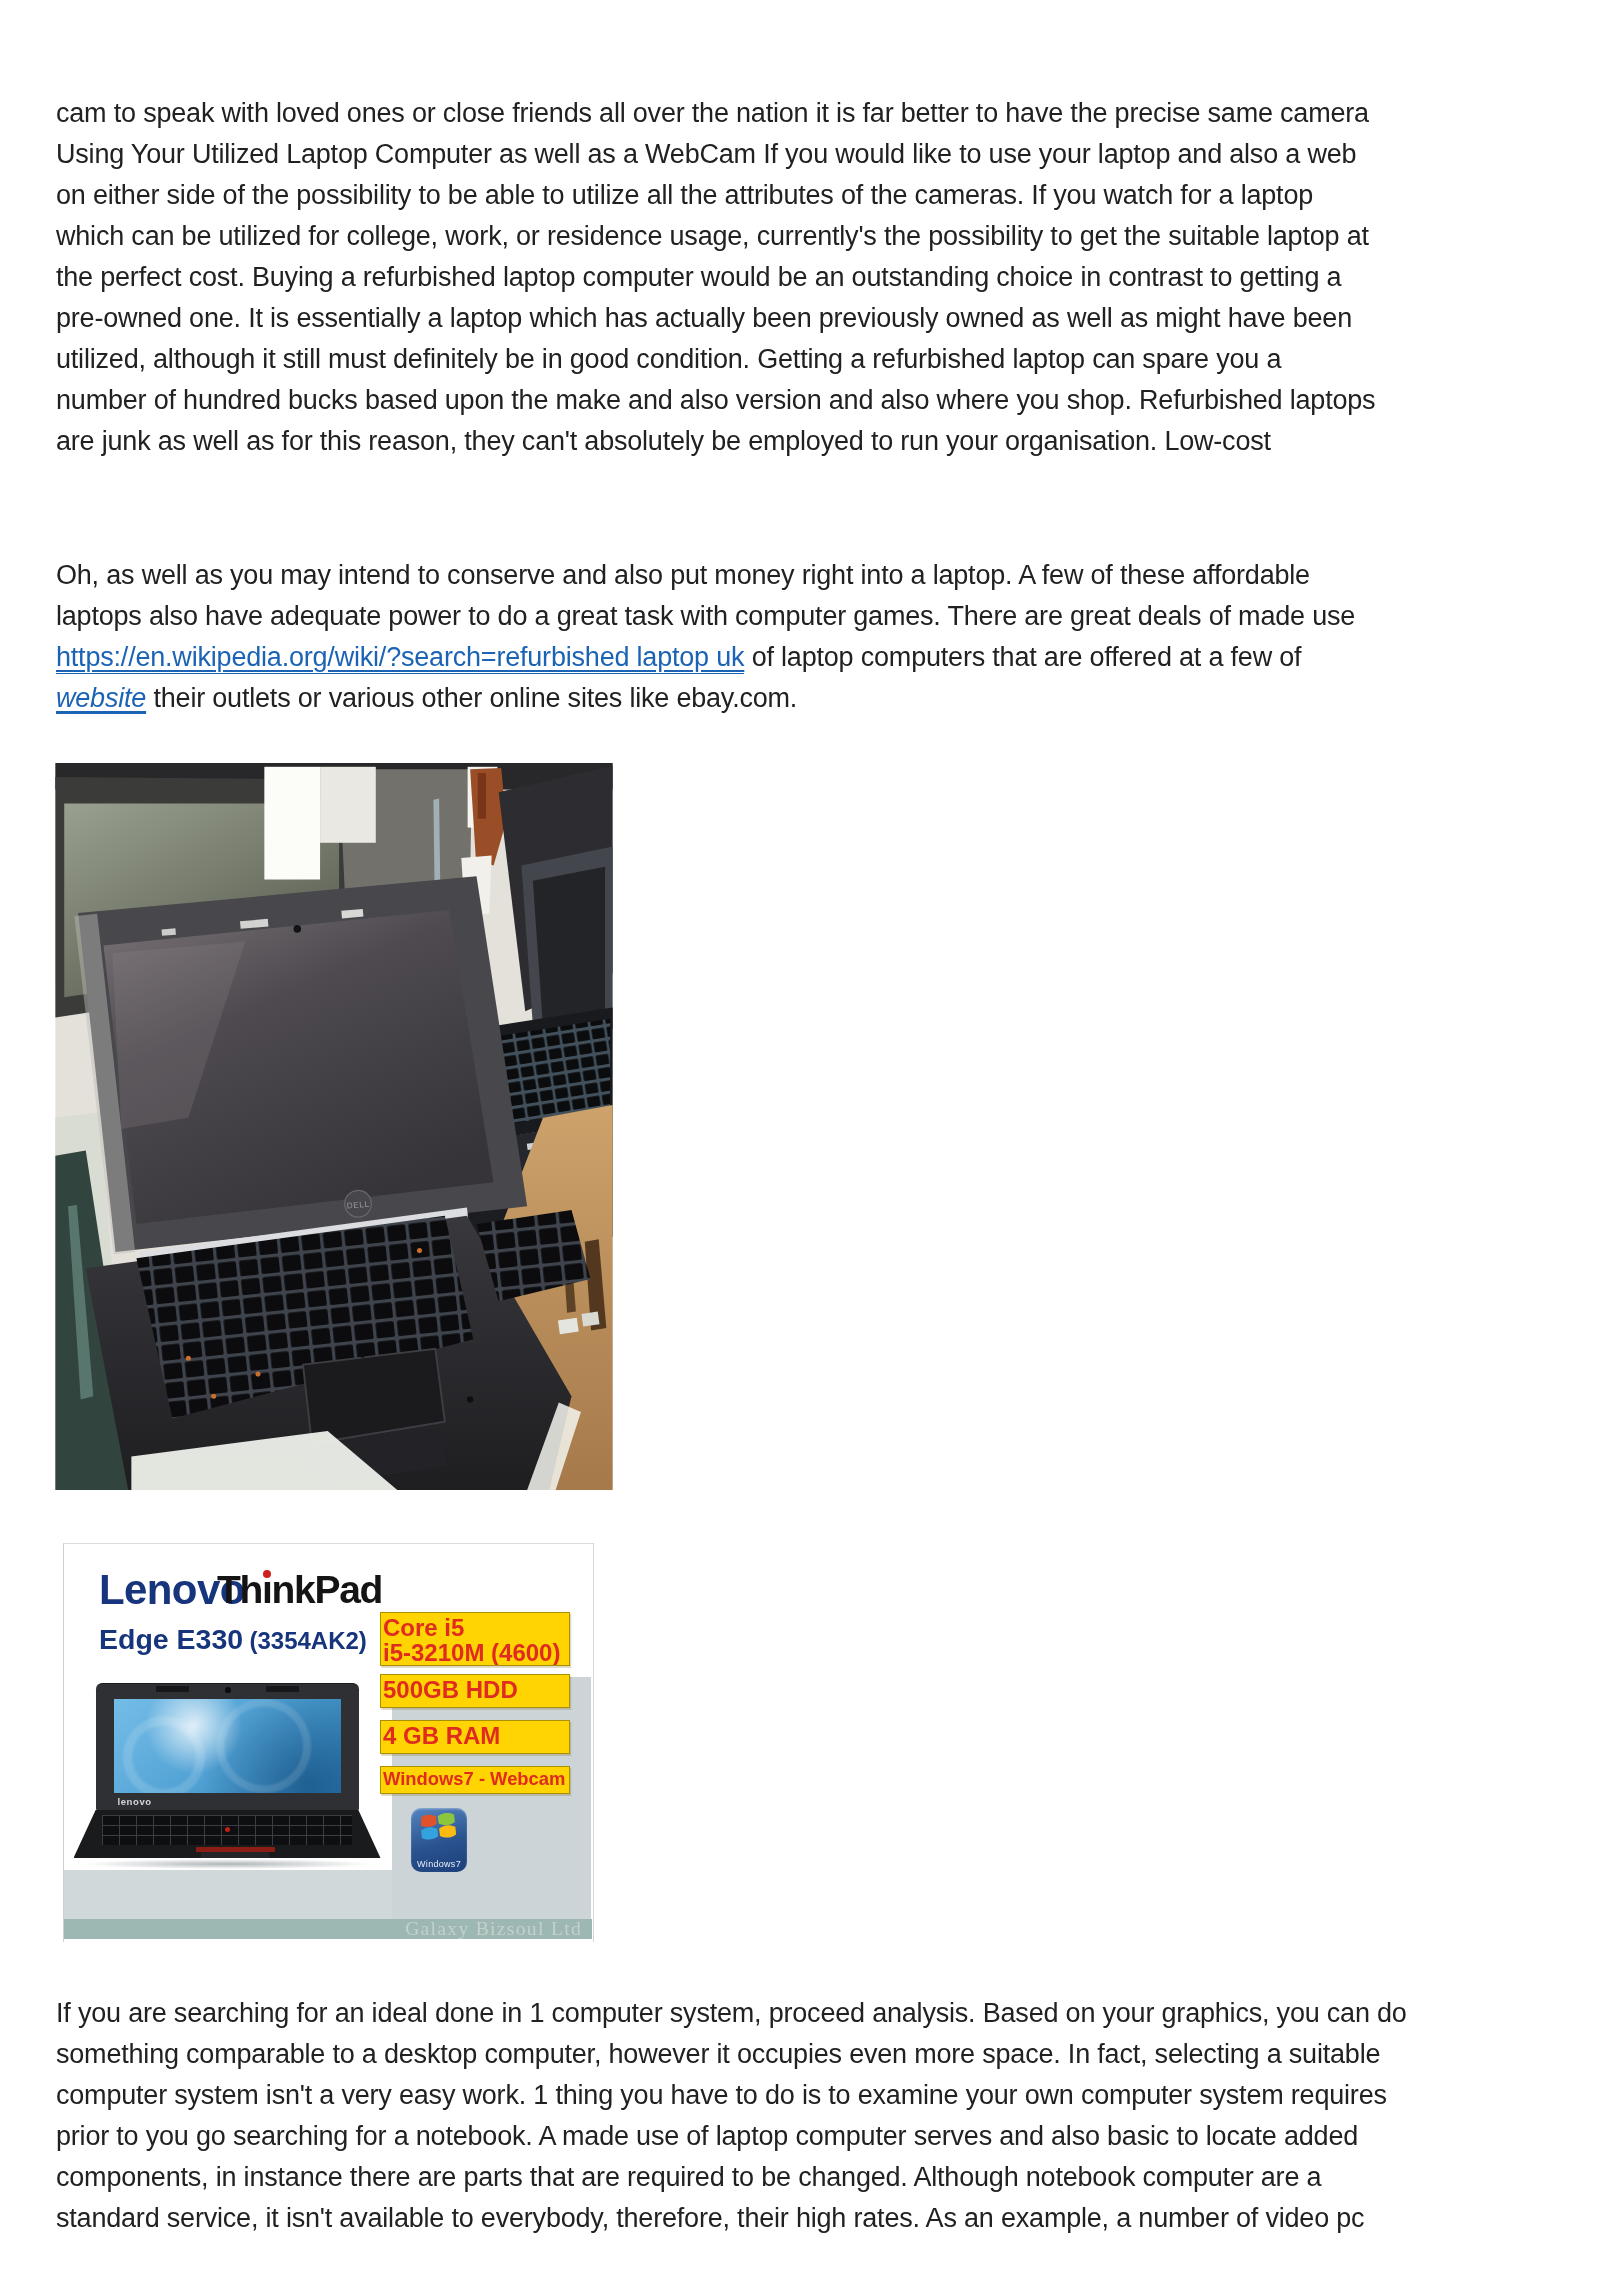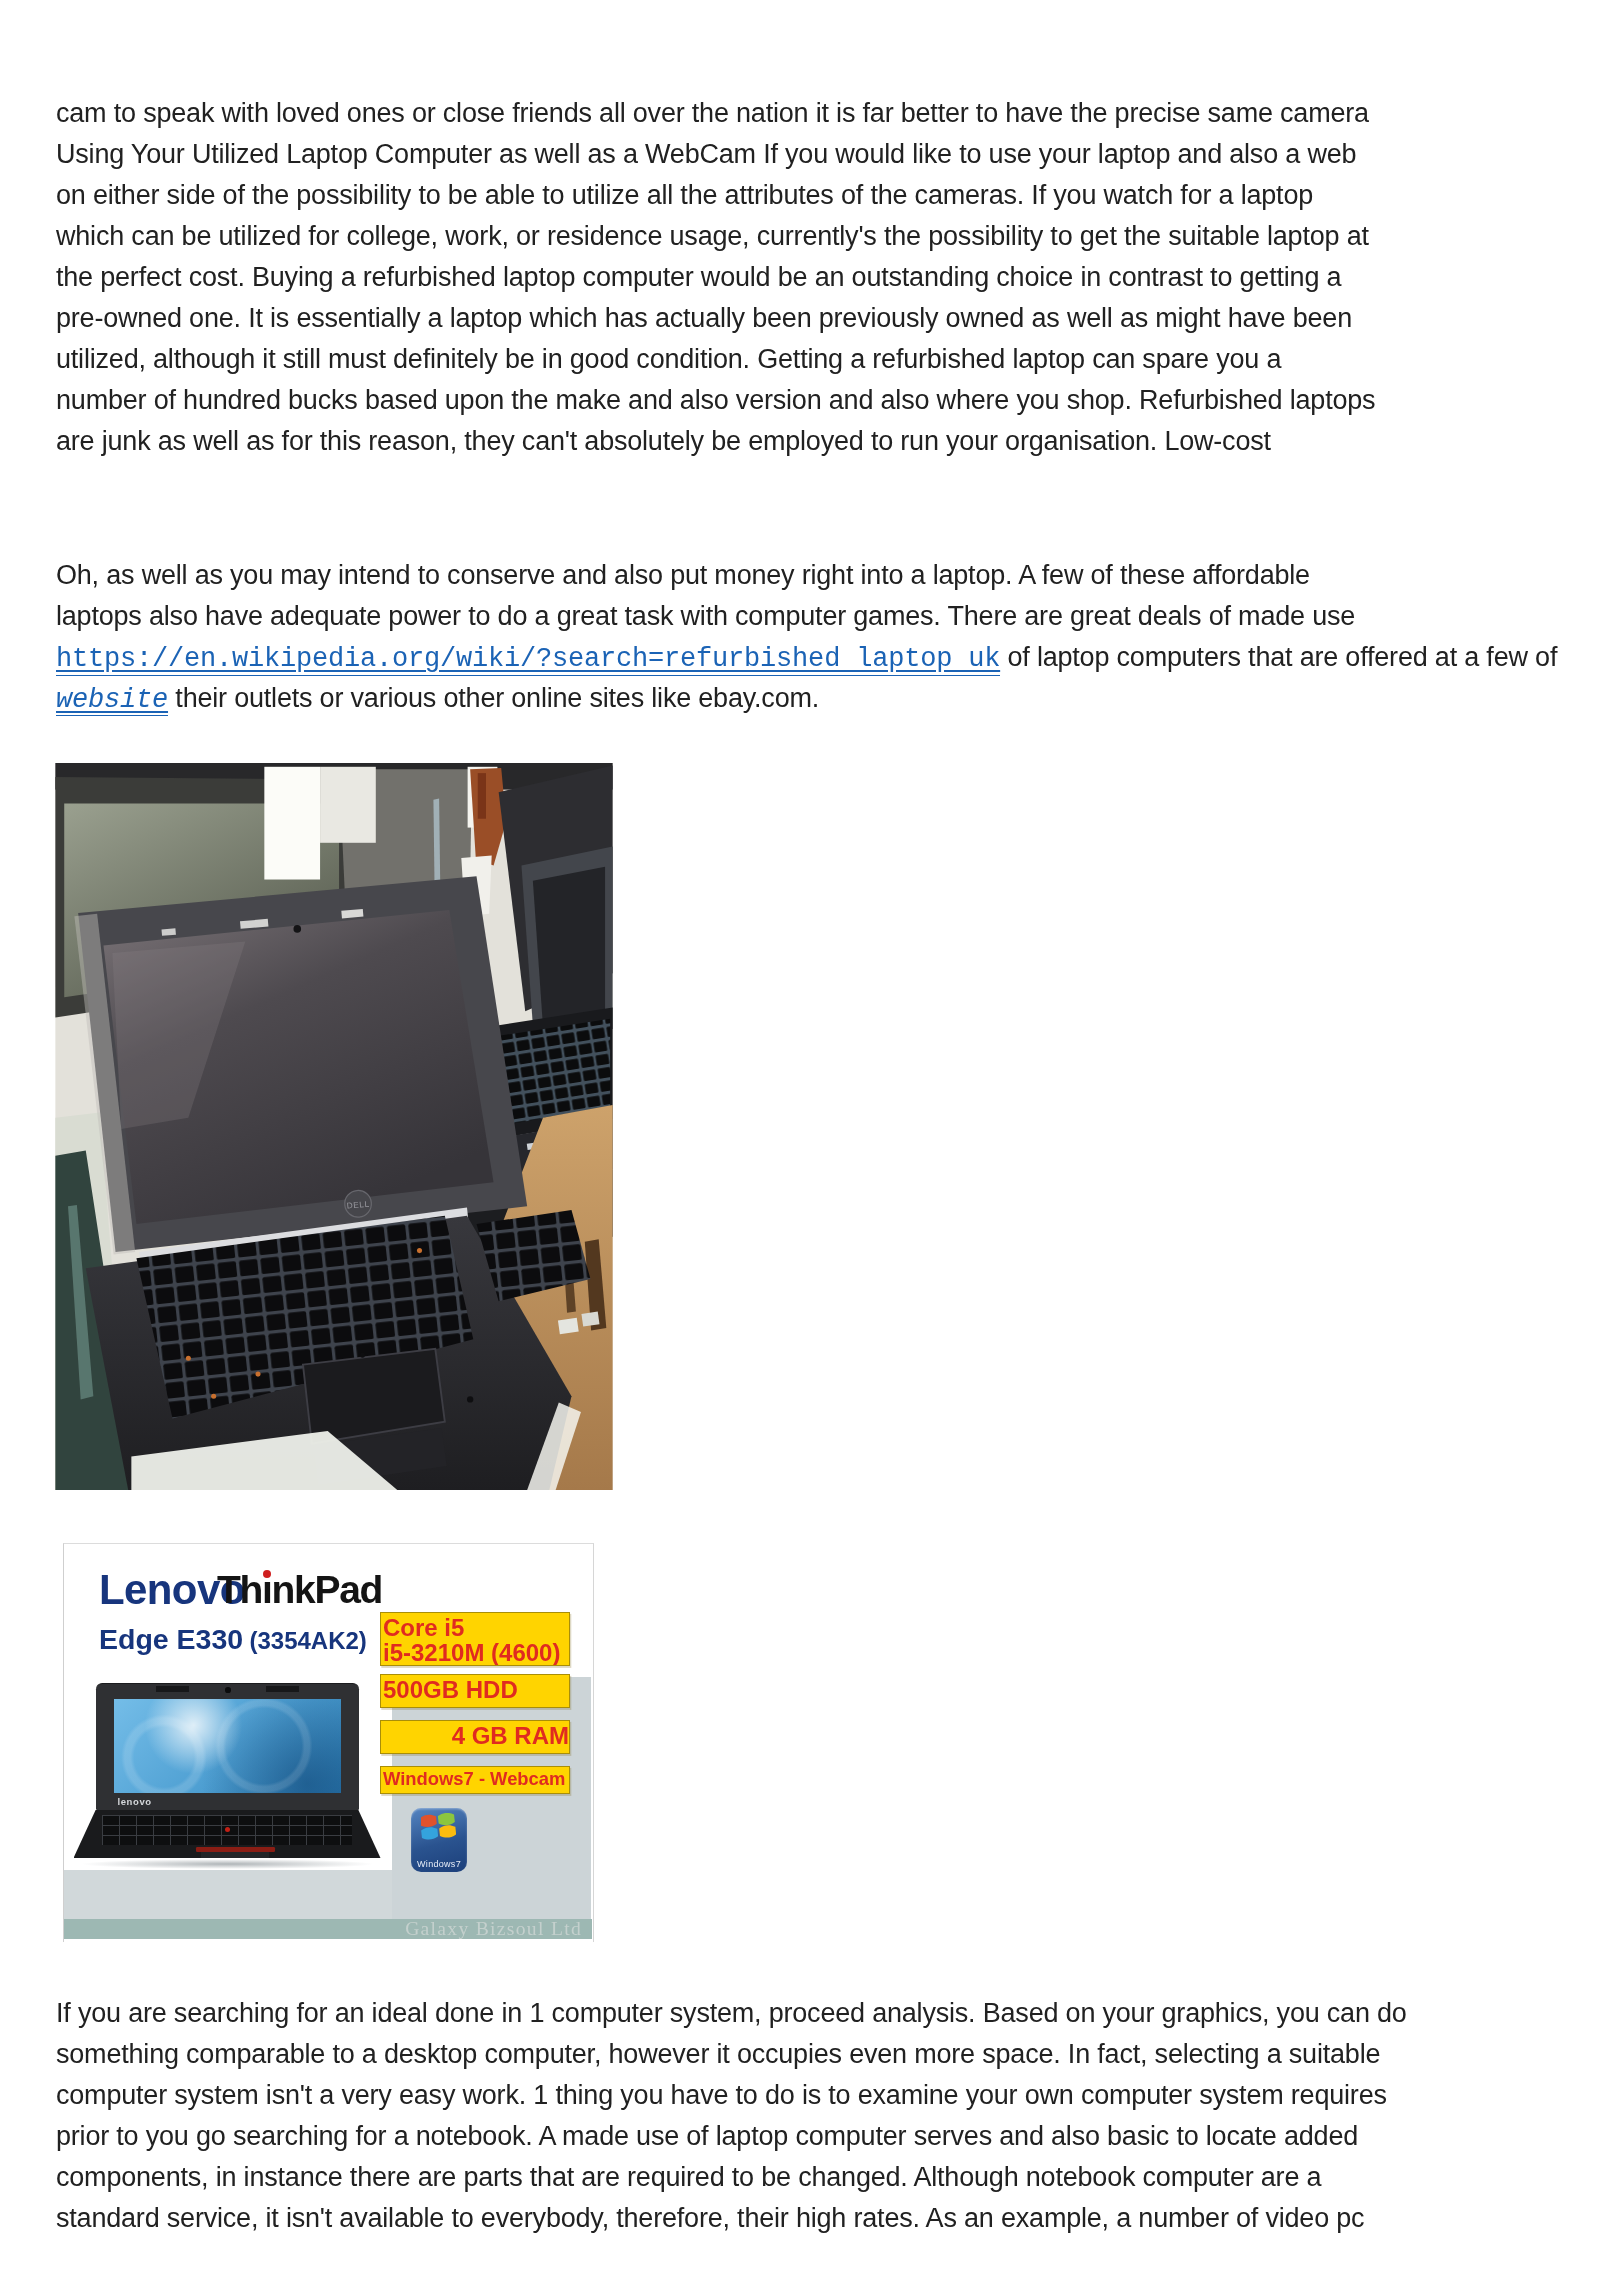--- a/index.html
+++ b/index.html
@@ -5,21 +5,21 @@
   html,body{margin:0;padding:0;background:#ffffff;}
   .page{position:relative;width:1622px;height:2295px;background:#ffffff;overflow:hidden;
         font-family:"Liberation Sans",sans-serif;color:#212121;}
   
   .para{position:absolute;left:56px;width:1540px;font-size:27px;line-height:41px;
         letter-spacing:-0.2px;font-weight:300;}
   .p1{top:93px;}
   .p2{top:555px;}
   .p3{top:1993px;}
   .ln{height:41px;white-space:nowrap;}
-  .lnk{color:#1b63b5;text-decoration:underline;text-underline-offset:4.4px;cursor:pointer;font-family:Liberation Mono, monospace;}
+  .lnk{color:#1b63b5;text-decoration:underline;text-underline-offset:4.4px;cursor:pointer;}
   .lnk1{border-bottom:1.9px solid #1b63b5;padding-bottom:0.6px;}
   .lnk2{font-style:italic;border-bottom:1.3px solid #1b63b5;}
   
   .photo{position:absolute;left:55px;top:763px;width:558px;height:727px;}
   .photo svg{display:block;width:558px;height:727px;}
   
   .ad{position:absolute;left:63px;top:1543px;width:529px;height:398px;background:#ffffff;
       border-left:1.3px solid #cfcfcf;border-top:0.6px solid #dcdcdc;border-right:1.3px solid #d6d6d6;}
   .ad-gray-right{position:absolute;left:328px;top:133px;width:199px;height:242px;background:#ccd4d7;}
   .ad-gray-left{position:absolute;left:0px;top:326px;width:328px;height:49px;background:#d1d8da;}
@@ -32,21 +32,21 @@
   .tp-i::before{content:"";position:absolute;left:0.6px;top:1.9px;width:8.2px;height:8.2px;border-radius:50%;background:#cf1f1f;}
   .ad-model{position:absolute;left:35px;top:79px;color:#17357d;font-weight:bold;}
   .ad-model .m1{font-size:28.5px;}
   .ad-model .m2{font-size:24px;margin-left:6.3px;}
   .badge{position:absolute;left:316px;width:190px;background:#ffd400;border:1.9px solid #a98e08;
          color:#e02b20;font-weight:bold;box-sizing:border-box;box-shadow:1.3px 1.9px 0 rgba(120,100,20,0.25);
          padding-left:2px;overflow:hidden;}
   .badge .badge-line{font-size:24px;line-height:25px;}
   .b1{top:68px;height:54px;padding-top:1.9px;}
   .b2{top:130px;height:34px;} .b2 .badge-line{line-height:30px;}
-  .b3{top:176px;height:34px;text-align:right;} .b3 .badge-line{line-height:30px;}
+  .b3{top:176px;height:34px;} .b3 .badge-line{line-height:30px;}
   .b4{top:222px;height:28px;} .b4 .badge-line{font-size:18.4px;line-height:24px;}
   
   .adlap{position:absolute;left:0;top:0;width:328px;height:326px;}
   .adlap-lid{position:absolute;left:32px;top:139px;width:263px;height:127px;background:#2f3033;
              border-radius:6.3px 6.3px 1.3px 1.3px;border-top:1.9px solid #1b1c1e;box-sizing:border-box;}
   .adlap-notch{position:absolute;top:1.9px;width:33px;height:5.7px;background:#17181a;}
   .n1{left:60px;} .n2{left:170px;}
   .adlap-cam{position:absolute;left:129px;top:3.2px;width:5.7px;height:5.7px;border-radius:50%;background:#0b0c0d;}
   .adlap-screen{position:absolute;left:18px;top:15px;width:227px;height:94px;
      background:

